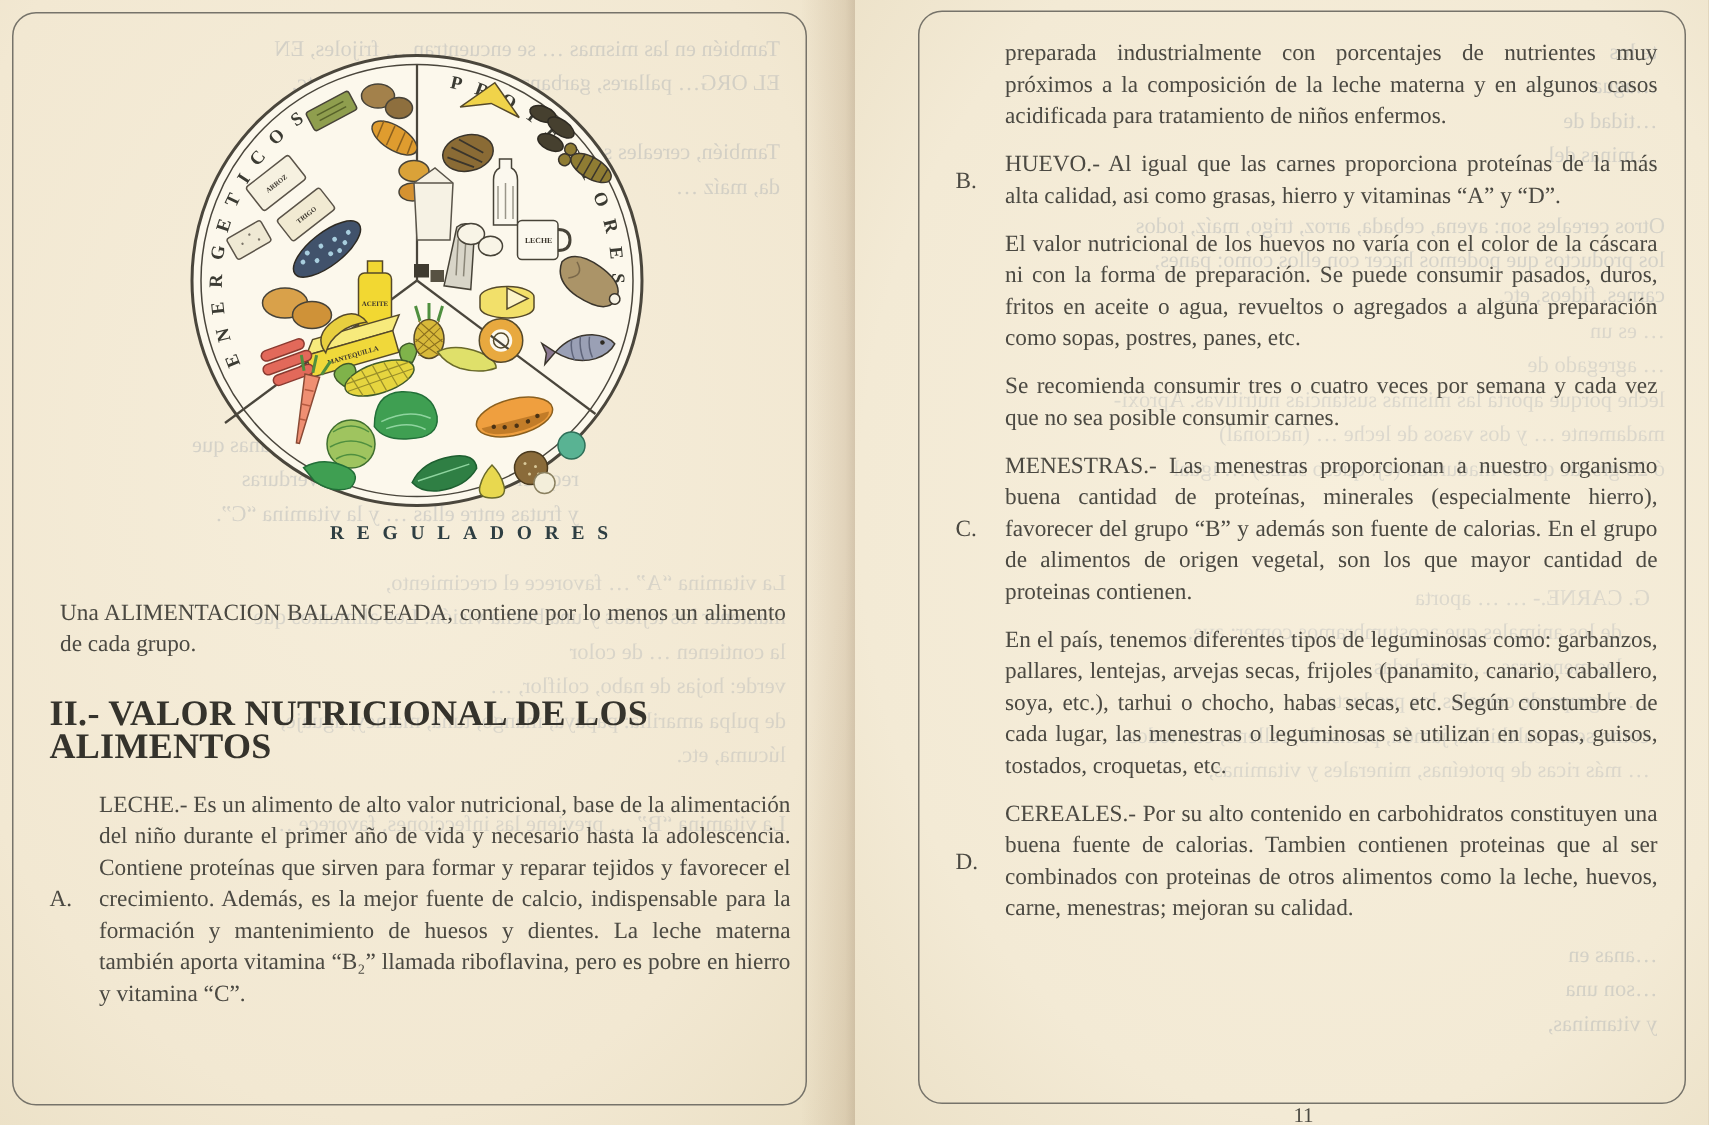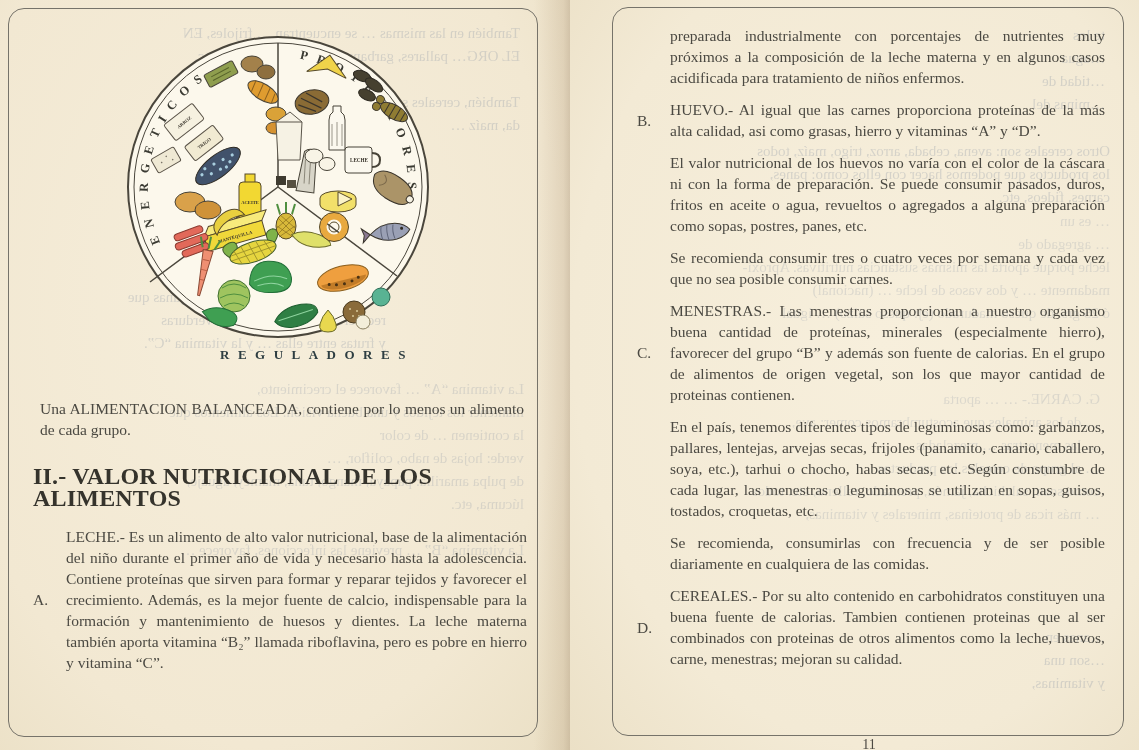--- a/index.html
+++ b/index.html
@@ -374,24 +374,20 @@
       </div>
         <div class="block">
         <span class="marker">C.</span>
         <div class="btext">MENESTRAS.- Las menestras proporcionan a nuestro organismo buena cantidad de proteínas, minerales (especialmente hierro), favorecer del grupo “B” y además son fuente de calorias. En el grupo de alimentos de origen vegetal, son los que mayor cantidad de proteinas contienen.</div>
       </div>
         <div class="block">
         <span class="marker"></span>
         <div class="btext">En el país, tenemos diferentes tipos de leguminosas como: garbanzos, pallares, lentejas, arvejas secas, frijoles (panamito, canario, caballero, soya, etc.), tarhui o chocho, habas secas, etc. Según constumbre de cada lugar, las menestras o leguminosas se utilizan en sopas, guisos, tostados, croquetas, etc.</div>
       </div>
         <div class="block">
-        <span class="marker"></span>
-        <div class="btext">Se recomienda, consumirlas con frecuencia y de ser posible diariamente en cualquiera de las comidas.</div>
-      </div>
-        <div class="block">
         <span class="marker">D.</span>
         <div class="btext">CEREALES.- Por su alto contenido en carbohidratos constituyen una buena fuente de calorias. Tambien contienen proteinas que al ser combinados con proteinas de otros alimentos como la leche, huevos, carne, menestras; mejoran su calidad.</div>
       </div>
       </div>
 
     <div class="page-num">11</div>
   </div>
 </div>
 
 </body></html>

